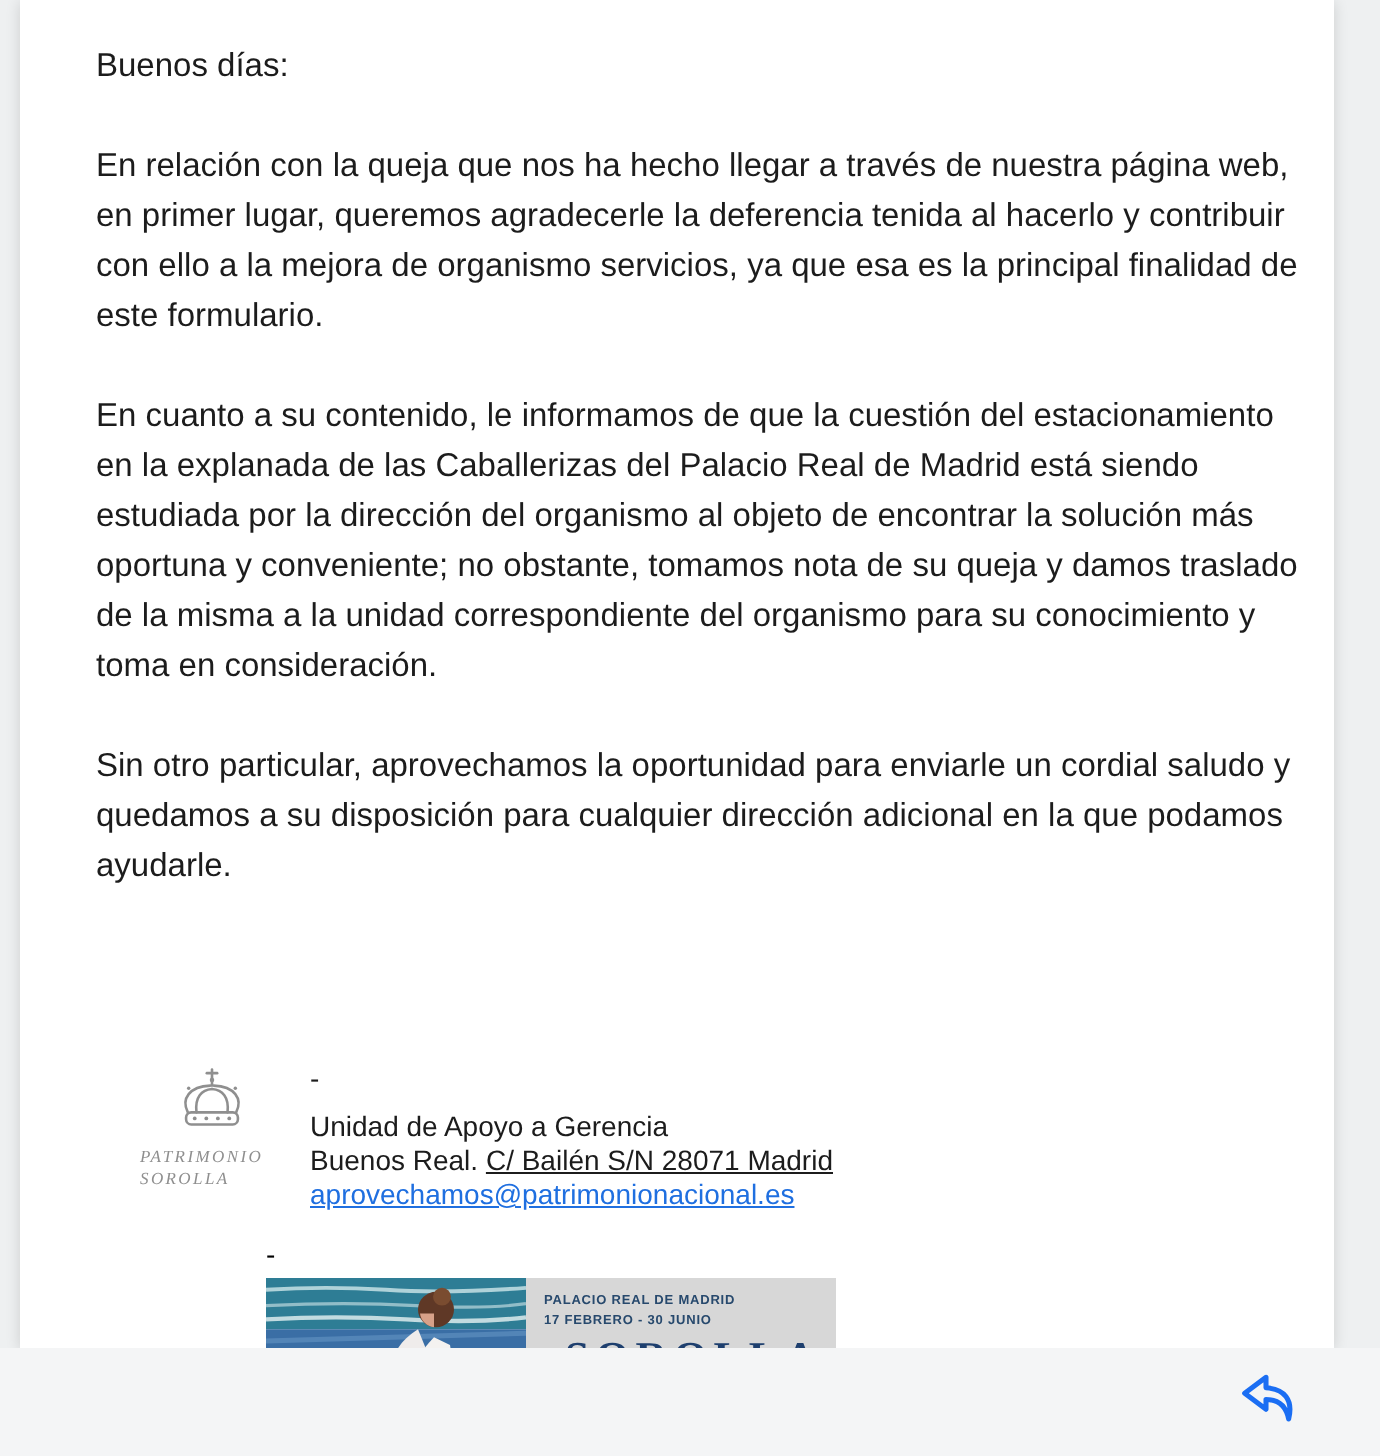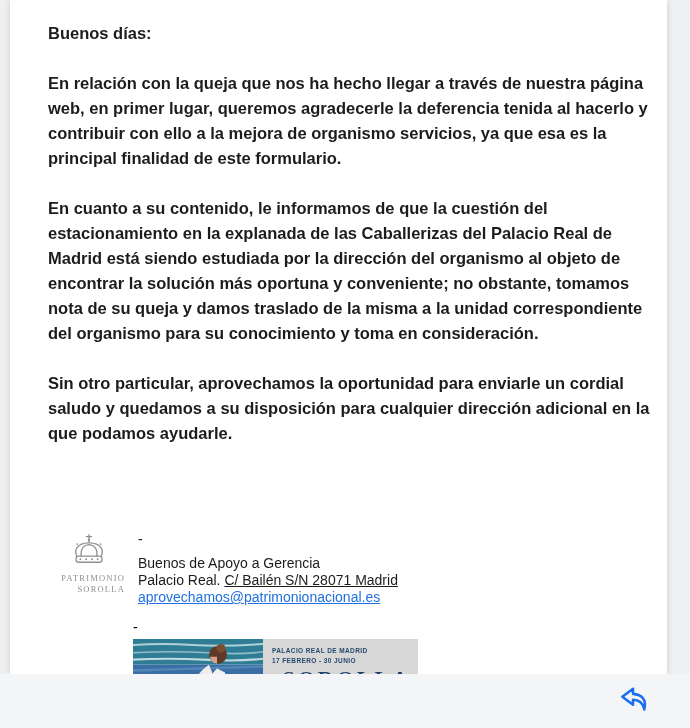--- a/index.html
+++ b/index.html
@@ -22,30 +22,31 @@
     overflow: hidden;
     padding: 21px 10px 0 38px;
   }
 
   .body-text {
     font-size: 16.5px;
     line-height: 25px;
     color: #1c1c1c;
     max-width: 612px;
   }
-  .body-text p { margin-top: 25px; font-weight: bold; }
+  .body-text p { margin-top: 25px; }
   .body-text p.greeting { margin-top: 0; }
 
   
   .signature { display: flex; margin-top: 86px; }
   .sig-logo {
     width: 72px;
-    margin-left: 5px;
-    text-align: right;
+    margin-left: 22px;
+    text-align: left;
     flex: none;
+    font-style: italic;
   }
   .sig-logo svg { display: block; margin: 0 auto; }
   .org-name {
     font-family: "Liberation Serif", serif;
     font-size: 8.5px;
     line-height: 11px;
     letter-spacing: 1.2px;
     color: #8f8f8f;
     margin-top: 3px;
   }
@@ -138,22 +139,22 @@
         </svg>
         <div class="org-name">
           <div>PATRIMONIO</div>
           <div>SOROLLA</div>
         </div>
       </div>
 
       <div class="sig-text">
         <span class="sig-dash">-</span>
         <div class="sig-lines">
-          <div>Buenos de Apoyo a Gerencia</div>
-          <div><span>Palacio Real. </span><a class="addr-link">C/ Bailén S/N 28071 Madrid</a></div>
+          <div>Unidad de Apoyo a Gerencia</div>
+          <div><span>Buenos Real. </span><a class="addr-link">C/ Bailén S/N 28071 Madrid</a></div>
           <div><a class="email-link">aprovechamos@patrimonionacional.es</a></div>
         </div>
       </div>
     </div>
 
     <div class="banner-wrap">
       <span class="banner-dash">-</span>
 
       <div class="banner">
 

